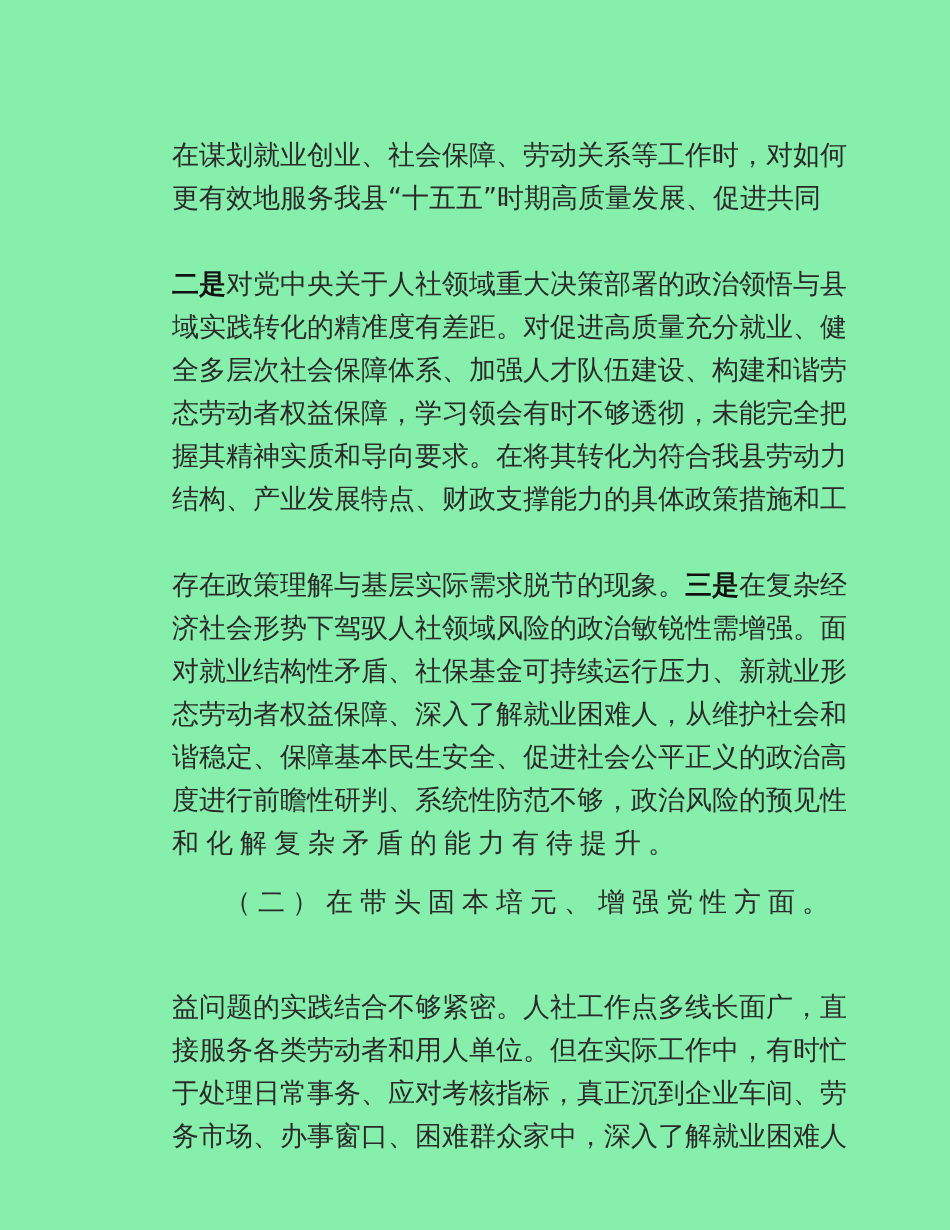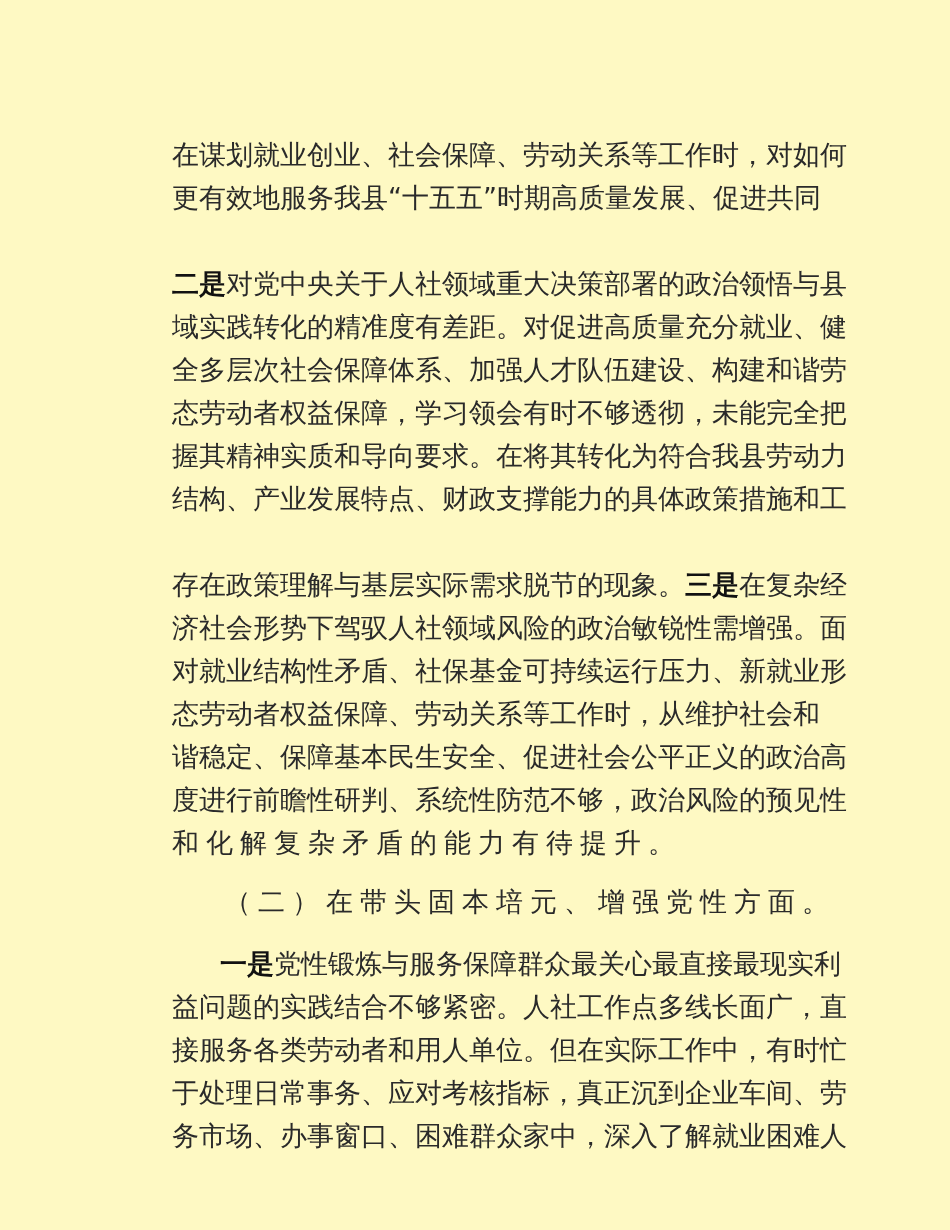--- a/index.html
+++ b/index.html
@@ -1,17 +1,17 @@
 <!DOCTYPE html>
 <html><head>
 <meta charset="utf-8">
 <style>
   html, body { margin: 0; padding: 0; background: #ffffff; }
   body { width: 950px; height: 1230px; position: relative; overflow: hidden; }
-  .page { position: absolute; left: 0; top: 0; width: 950px; height: 1230px; background: #fef9c3; }
+  .page { position: absolute; left: 0; top: 0; width: 950px; height: 1230px; background: #86efac; }
   .line {
     position: absolute;
     left: 172px;
     width: 620px;
     height: 34px;
     font-family: "DejaVu Sans", sans-serif;
     font-size: 27px;
     line-height: 34px;
     color: #2a2a2a;
     white-space: nowrap;
@@ -36,26 +36,25 @@
   <div class="line" style="top: 267px; letter-spacing: 0px;"><b>二是</b><span>对党中央关于人社领域重大决策部署的政治领悟与县</span></div>
   <div class="line" style="top: 353px; letter-spacing: 0px;">全多层次社会保障体系、加强人才队伍建设、构建和谐劳</div>
   <div class="line" style="top: 396px; letter-spacing: 0px;">态劳动者权益保障，学习领会有时不够透彻，未能完全把</div>
   <div class="line" style="top: 439px; letter-spacing: 0px;">握其精神实质和导向要求。在将其转化为符合我县劳动力</div>
   <div class="line" style="top: 482px; letter-spacing: 0px;">结构、产业发展特点、财政支撑能力的具体政策措施和工</div>
 
   <div class="line" style="top: 568px; letter-spacing: 0px;"><span>存在政策理解与基层实际需求脱节的现象。</span><b>三是</b><span>在复杂经</span></div>
 
   <div class="line" style="top: 611px; letter-spacing: 0px;">济社会形势下驾驭人社领域风险的政治敏锐性需增强。面</div>
   <div class="line" style="top: 654px; letter-spacing: 0px;">对就业结构性矛盾、社保基金可持续运行压力、新就业形</div>
-  <div class="line" style="top: 697px; letter-spacing: 0px;">态劳动者权益保障、劳动关系等工作时，从维护社会和</div>
+  <div class="line" style="top: 697px; letter-spacing: 0px;">态劳动者权益保障、深入了解就业困难人，从维护社会和</div>
   <div class="line" style="top: 740px; letter-spacing: 0px;">谐稳定、保障基本民生安全、促进社会公平正义的政治高</div>
   <div class="line" style="top: 783px; letter-spacing: 0px;">度进行前瞻性研判、系统性防范不够，政治风险的预见性</div>
   <div class="line last" style="top:826px; letter-spacing:7px">和化解复杂矛盾的能力有待提升。</div>
 
   <div class="line heading" style="top:885px">（二）在带头固本培元、增强党性方面。</div>
 
-  <div class="line indent" style="top: 947px; letter-spacing: 0px;"><b>一是</b><span>党性锻炼与服务保障群众最关心最直接最现实利</span></div>
   <div class="line" style="top: 990px; letter-spacing: 0px;">益问题的实践结合不够紧密。人社工作点多线长面广，直</div>
   <div class="line" style="top: 1033px; letter-spacing: 0px;">接服务各类劳动者和用人单位。但在实际工作中，有时忙</div>
   <div class="line" style="top: 1119px; letter-spacing: 0px;">务市场、办事窗口、困难群众家中，深入了解就业困难人</div>
   <div class="line" style="top: 1076px; letter-spacing: 0px;">于处理日常事务、应对考核指标，真正沉到企业车间、劳</div>
 
 </div>
 
 </body></html>

